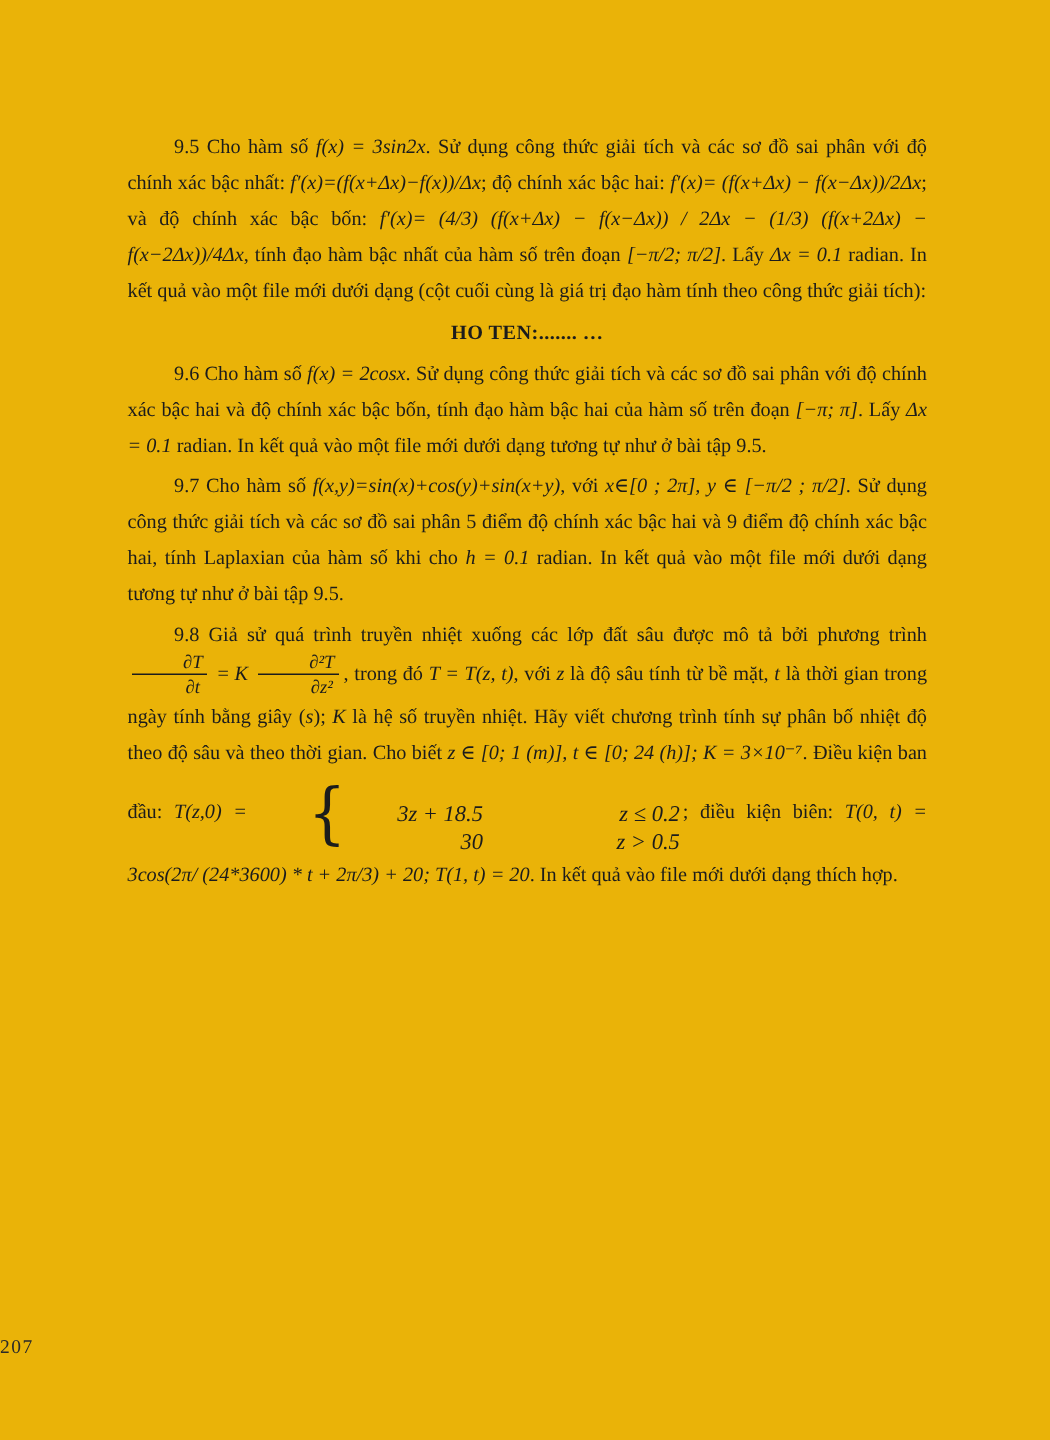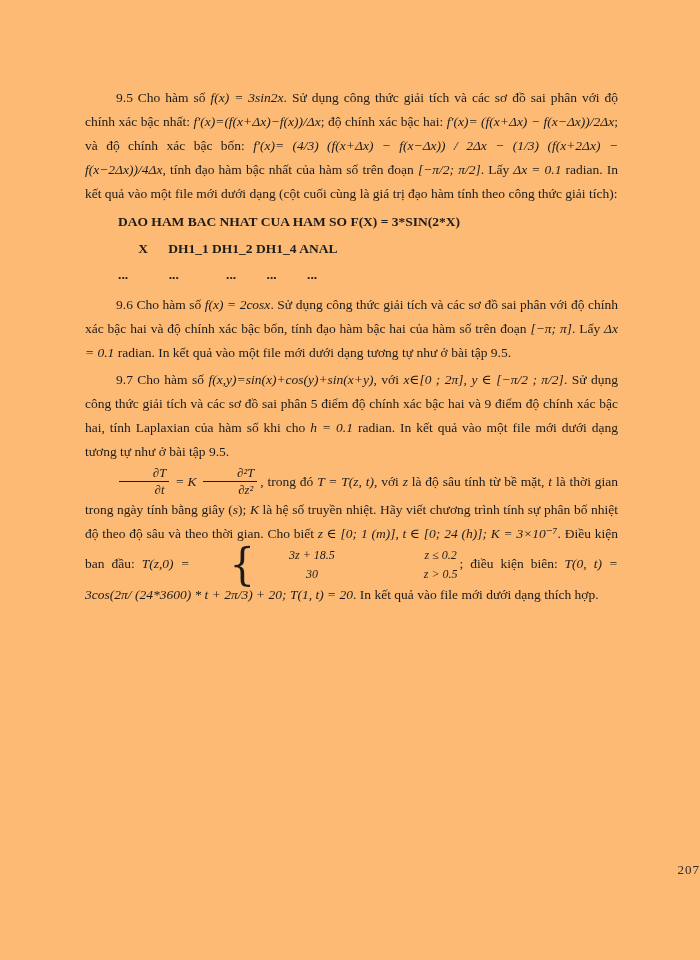--- a/index.html
+++ b/index.html
@@ -1,17 +1,17 @@
 <!DOCTYPE html>
 <html><head>
 <meta charset="utf-8">
 <style>
   html,body{margin:0;padding:0;background:#e8e8e8;}
   .page{
-    width:700px;height:960px;background:#fdba74;position:relative;
+    width:700px;height:960px;background:#eab308;position:relative;
     font-family:"Liberation Serif","DejaVu Serif",serif;color:#1c1c1c;
     margin:0 auto;overflow:hidden;
   }
   .content{position:absolute;left:85px;top:86px;width:533px;}
   p.body{
     font-size:13.5px;line-height:24px;text-align:justify;
     text-indent:31px;margin:0 0 3px 0;
   }
   p.body .i{font-style:italic;}
   .ho-ten{
@@ -31,47 +31,43 @@
   .frac .num{border-bottom:1px solid #1c1c1c;padding:0 3px 1px 3px;}
   .frac .den{padding:1px 3px 0 3px;}
   
   .cases{display:inline-flex;align-items:center;vertical-align:middle;margin:0 2px;}
   .cases .brace{
     display:inline-block;font-size:40px;font-weight:400;line-height:36px;
     transform:scaleY(1.12);margin-right:3px;font-family:"DejaVu Serif",serif;
   }
   .cases-grid{
     display:inline-grid;grid-template-columns:auto auto;column-gap:58px;
-    row-gap:1px;font-style:italic;font-size:12px;line-height:18px;text-align:center;
+    row-gap:1px;font-style:italic;font-size:15px;line-height:18px;text-align:right;margin-top:20px;
   }
   .page-number{
-    position:absolute;top:862px;left:0;width:100%;text-align:right;
+    position:absolute;top:890px;left:0;width:100%;text-align:left;
     font-size:13px;color:#2a2a2a;letter-spacing:1px;
   }
 </style>
 </head>
 <body>
 
 <div class="page">
   <div class="content">
 
     <p class="body"><span>9.5 Cho hàm số </span><span class="i">f(x) = 3sin2x</span><span>. Sử dụng công thức giải tích và các sơ đồ sai phân với độ chính xác bậc nhất: </span><span class="i">f′(x)=(f(x+Δx)−f(x))/Δx</span><span>; độ chính xác bậc hai: </span><span class="i">f′(x)= (f(x+Δx) − f(x−Δx))/2Δx</span><span>; và độ chính xác bậc bốn: </span><span class="i">f′(x)= (4/3) (f(x+Δx) − f(x−Δx)) / 2Δx − (1/3) (f(x+2Δx) − f(x−2Δx))/4Δx</span><span>, tính đạo hàm bậc nhất của hàm số trên đoạn </span><span class="i">[−π/2; π/2]</span><span>. Lấy </span><span class="i">Δx = 0.1</span><span> radian. In kết quả vào một file mới dưới dạng (cột cuối cùng là giá trị đạo hàm tính theo công thức giải tích):</span></p>
 
+    <p class="ho-ten">HO TEN:.......   …</p>
 
-    <div class="output-block">
-      <div class="output-line">DAO HAM BAC NHAT CUA HAM SO F(X) = 3*SIN(2*X)</div>
-      <div class="output-line">      X      DH1_1 DH1_2 DH1_4 ANAL</div>
-      <div class="output-line">...            ...              ...         ...         ...</div>
-    </div>
 
     <p class="body"><span>9.6 Cho hàm số </span><span class="i">f(x) = 2cosx</span><span>. Sử dụng công thức giải tích và các sơ đồ sai phân với độ chính xác bậc hai và độ chính xác bậc bốn, tính đạo hàm bậc hai của hàm số trên đoạn </span><span class="i">[−π; π]</span><span>. Lấy </span><span class="i">Δx = 0.1</span><span> radian. In kết quả vào một file mới dưới dạng tương tự như ở bài tập 9.5.</span></p>
 
     <p class="body"><span>9.7 Cho hàm số </span><span class="i">f(x,y)=sin(x)+cos(y)+sin(x+y)</span><span>, với </span><span class="i">x∈[0 ; 2π], y ∈ [−π/2 ; π/2]</span><span>. Sử dụng công thức giải tích và các sơ đồ sai phân 5 điểm độ chính xác bậc hai và 9 điểm độ chính xác bậc hai, tính Laplaxian của hàm số khi cho </span><span class="i">h = 0.1</span><span> radian. In kết quả vào một file mới dưới dạng tương tự như ở bài tập 9.5.</span></p>
 
-    <p class="body"><span class="frac">
+    <p class="body"><span>9.8 Giả sử quá trình truyền nhiệt xuống các lớp đất sâu được mô tả bởi phương trình </span><span class="frac">
           <span class="num">∂T</span>
           <span class="den">∂t</span>
         </span><span> = </span><span class="i">K</span><span> </span><span class="frac">
           <span class="num">∂²T</span>
           <span class="den">∂z²</span>
         </span><span>, trong đó </span><span class="i">T = T(z, t)</span><span>, với </span><span class="i">z</span><span> là độ sâu tính từ bề mặt, </span><span class="i">t</span><span> là thời gian trong ngày tính bằng giây (</span><span class="i">s</span><span>); </span><span class="i">K</span><span> là hệ số truyền nhiệt. Hãy viết chương trình tính sự phân bố nhiệt độ theo độ sâu và theo thời gian. Cho biết </span><span class="i">z ∈ [0; 1 (m)], t ∈ [0; 24 (h)]; K = 3×10⁻⁷</span><span>. Điều kiện ban đầu: </span><span class="i">T(z,0) = </span><span class="cases">
           <span class="brace">{</span>
           <span class="cases-grid">
             <span>3z + 18.5</span>
             <span>z ≤ 0.2</span>

